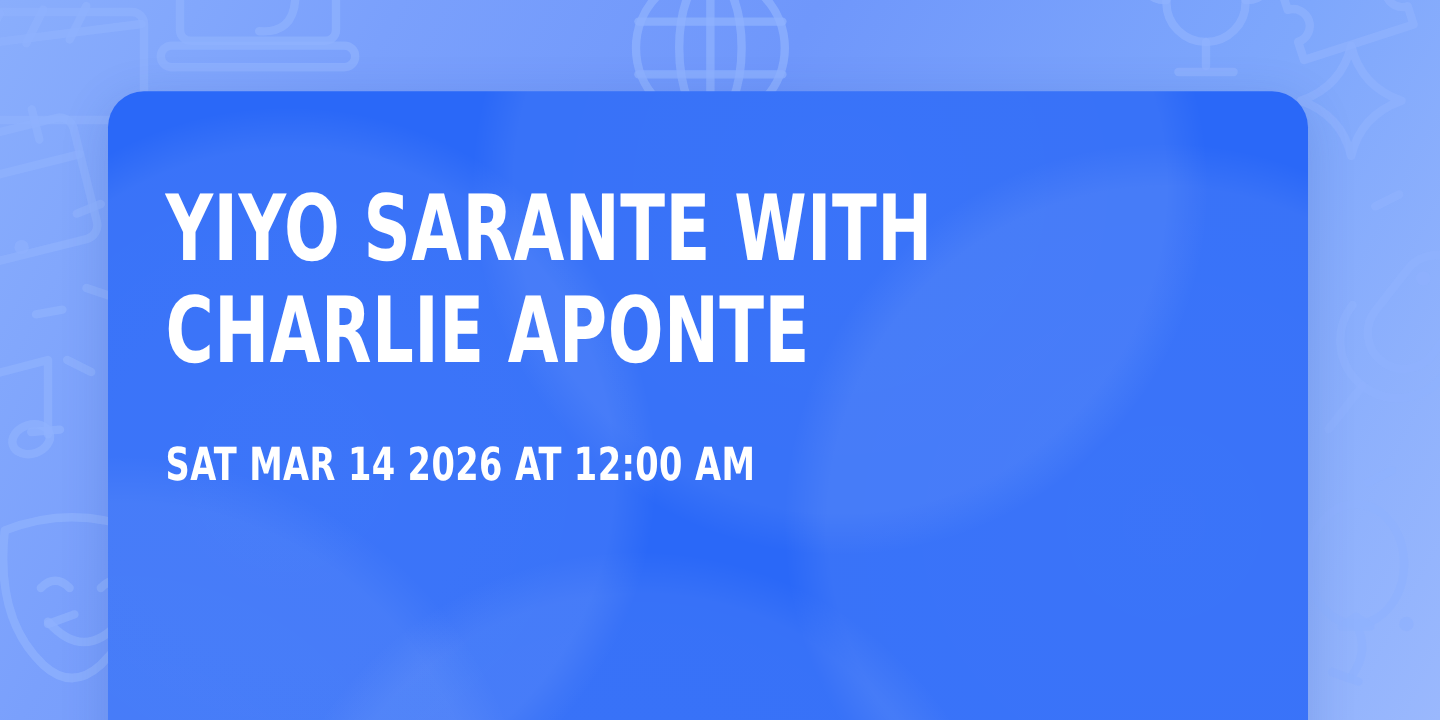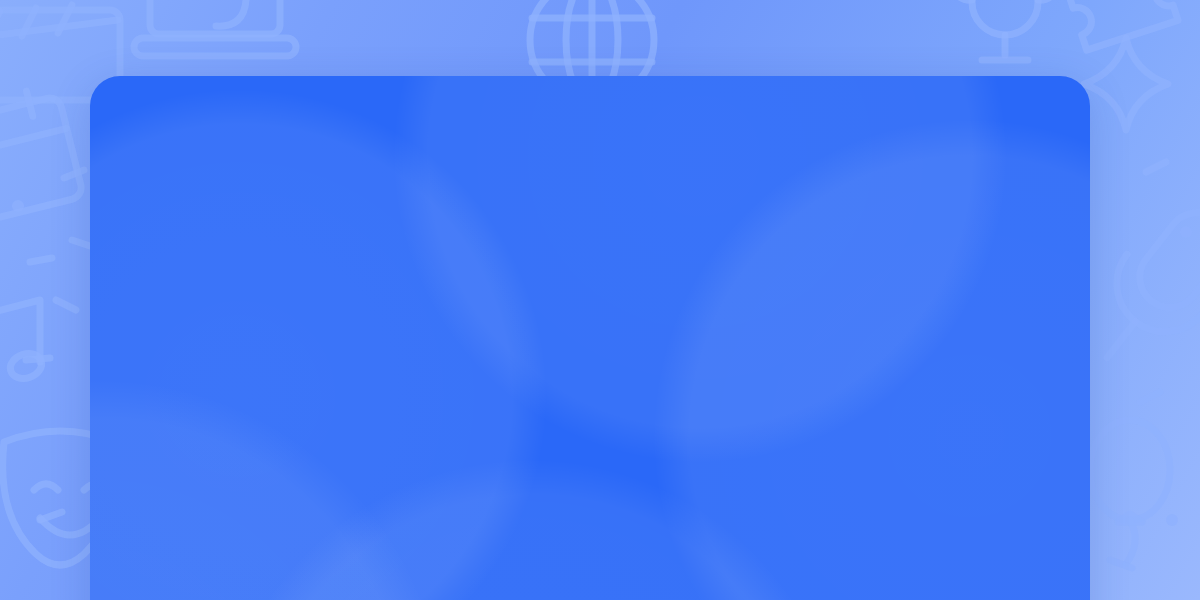--- a/index.html
+++ b/index.html
@@ -262,15 +262,19 @@
     </svg>
   </div>
 
   <div id="event-card">
     <div class="card-blob blob-a"></div>
     <div class="card-blob blob-b"></div>
     <div class="card-blob blob-c"></div>
     <div class="card-blob blob-d"></div>
     <div class="card-blob blob-e"></div>
 
+    <div id="card-content">
+      <h1 id="event-title">Yiyo Sarante with Charlie Aponte</h1>
+      <div id="event-datetime">Sat Mar 14 2026 at 12:00 AM</div>
+    </div>
   </div>
 
 </div>
 
 </body></html>

